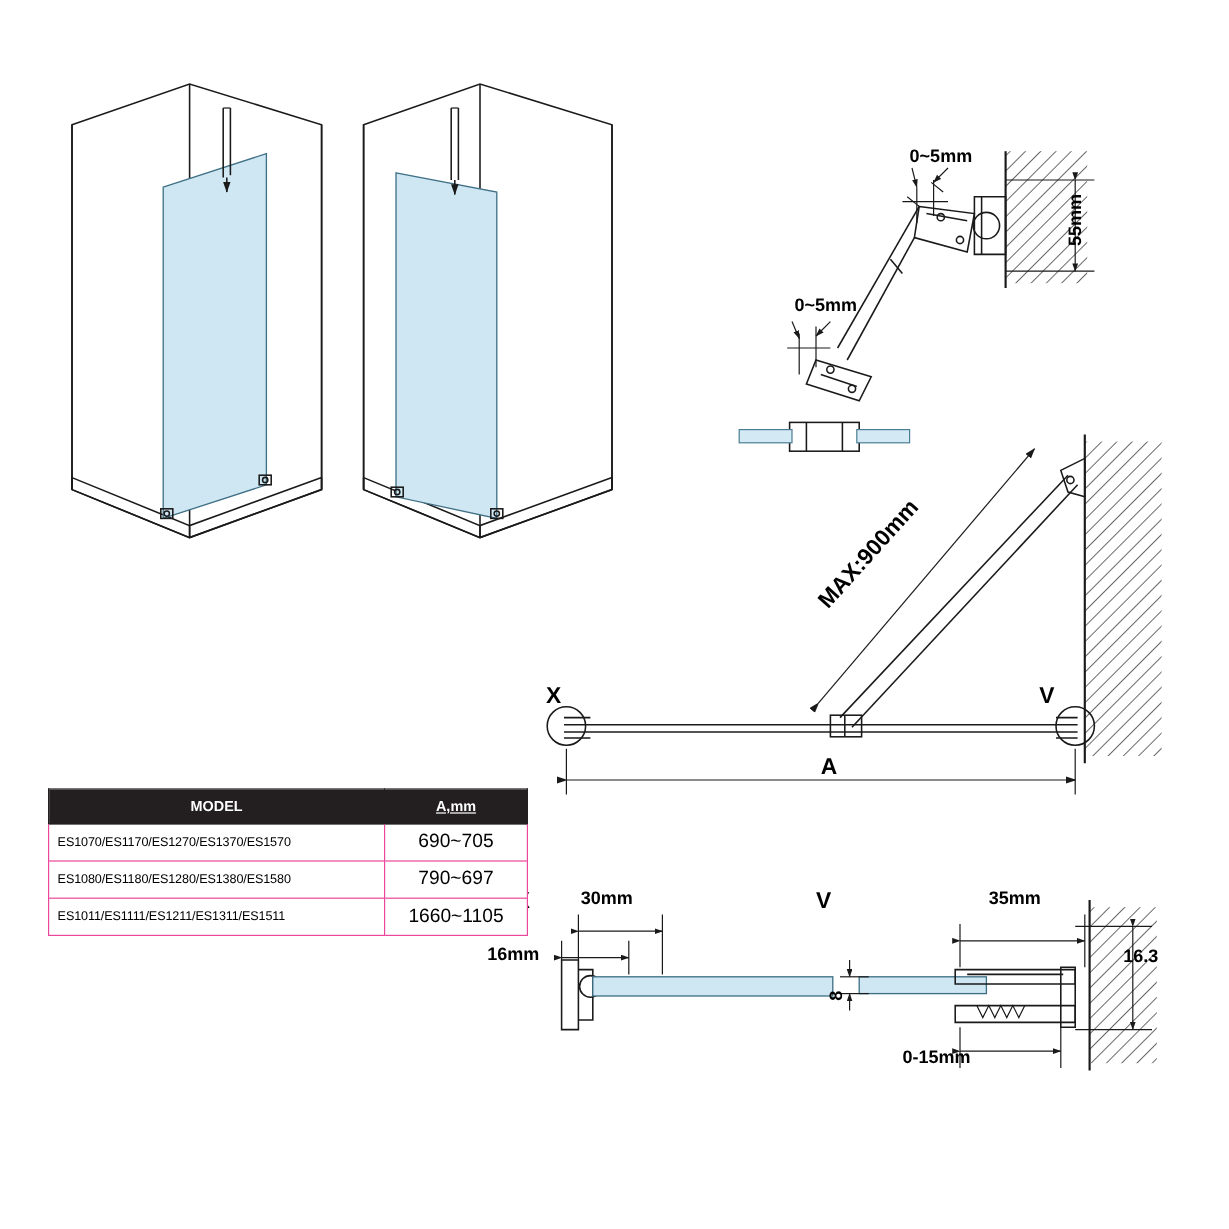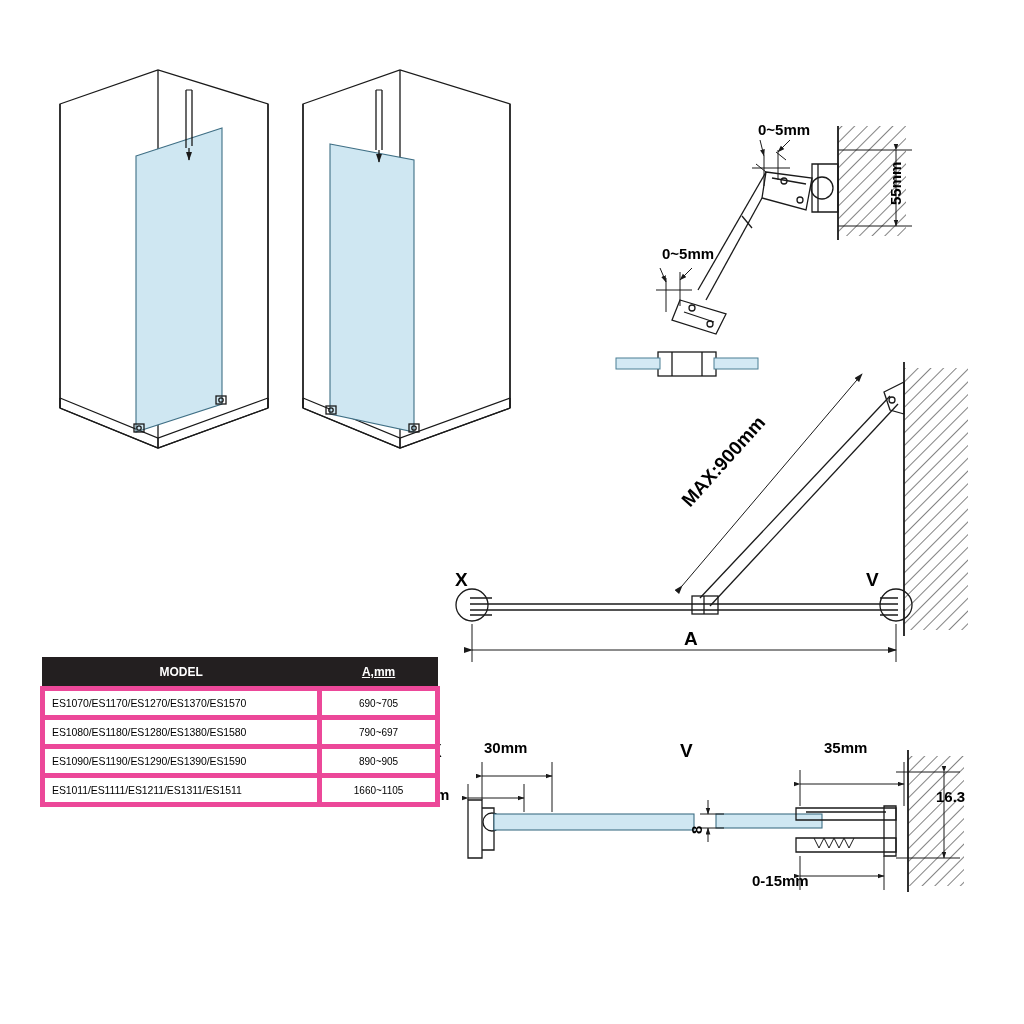--- a/index.html
+++ b/index.html
@@ -54,34 +54,34 @@
   #spec-table th {
     background: #231f20;
     color: #ffffff;
     font-weight: bold;
     font-size: 12px;
     padding: 7px 4px;
     border: 1px solid #231f20;
     text-align: center;
   }
   #spec-table td {
-    border: 5px solid #ec4899;
+    border: 1px solid #ec4899;
     padding: 6px 4px;
     color: #000;
     text-align: center;
     white-space: nowrap;
     margin-left: 21px;
   }
   #spec-table td.model {
     text-align: left;
     padding-left: 7px;
     font-size: 10.5px;
     letter-spacing: -0.1px;
   }
-  #spec-table td.val { font-size: 10px; }
+  #spec-table td.val { font-size: 16px; }
   .col-model { width: 238px; }
   .col-a { width: 96px; text-decoration: underline; }
 </style>
 </head>
 <body>
 
 <div id="sheet">
 
   <svg class="layer" viewBox="0 0 1024 1024">
     <defs>
@@ -298,23 +298,19 @@
     <tbody>
       <tr>
         <td class="model">ES1070/ES1170/ES1270/ES1370/ES1570</td>
         <td class="val">690~705</td>
       </tr>
       <tr>
         <td class="model">ES1080/ES1180/ES1280/ES1380/ES1580</td>
         <td class="val">790~697</td>
       </tr>
       <tr>
-        <td class="model">ES1090/ES1190/ES1290/ES1390/ES1590</td>
-        <td class="val">890~905</td>
-      </tr>
-      <tr>
         <td class="model">ES1011/ES1111/ES1211/ES1311/ES1511</td>
         <td class="val">1660~1105</td>
       </tr>
     </tbody>
   </table>
 
 </div>
 
 </body></html>

